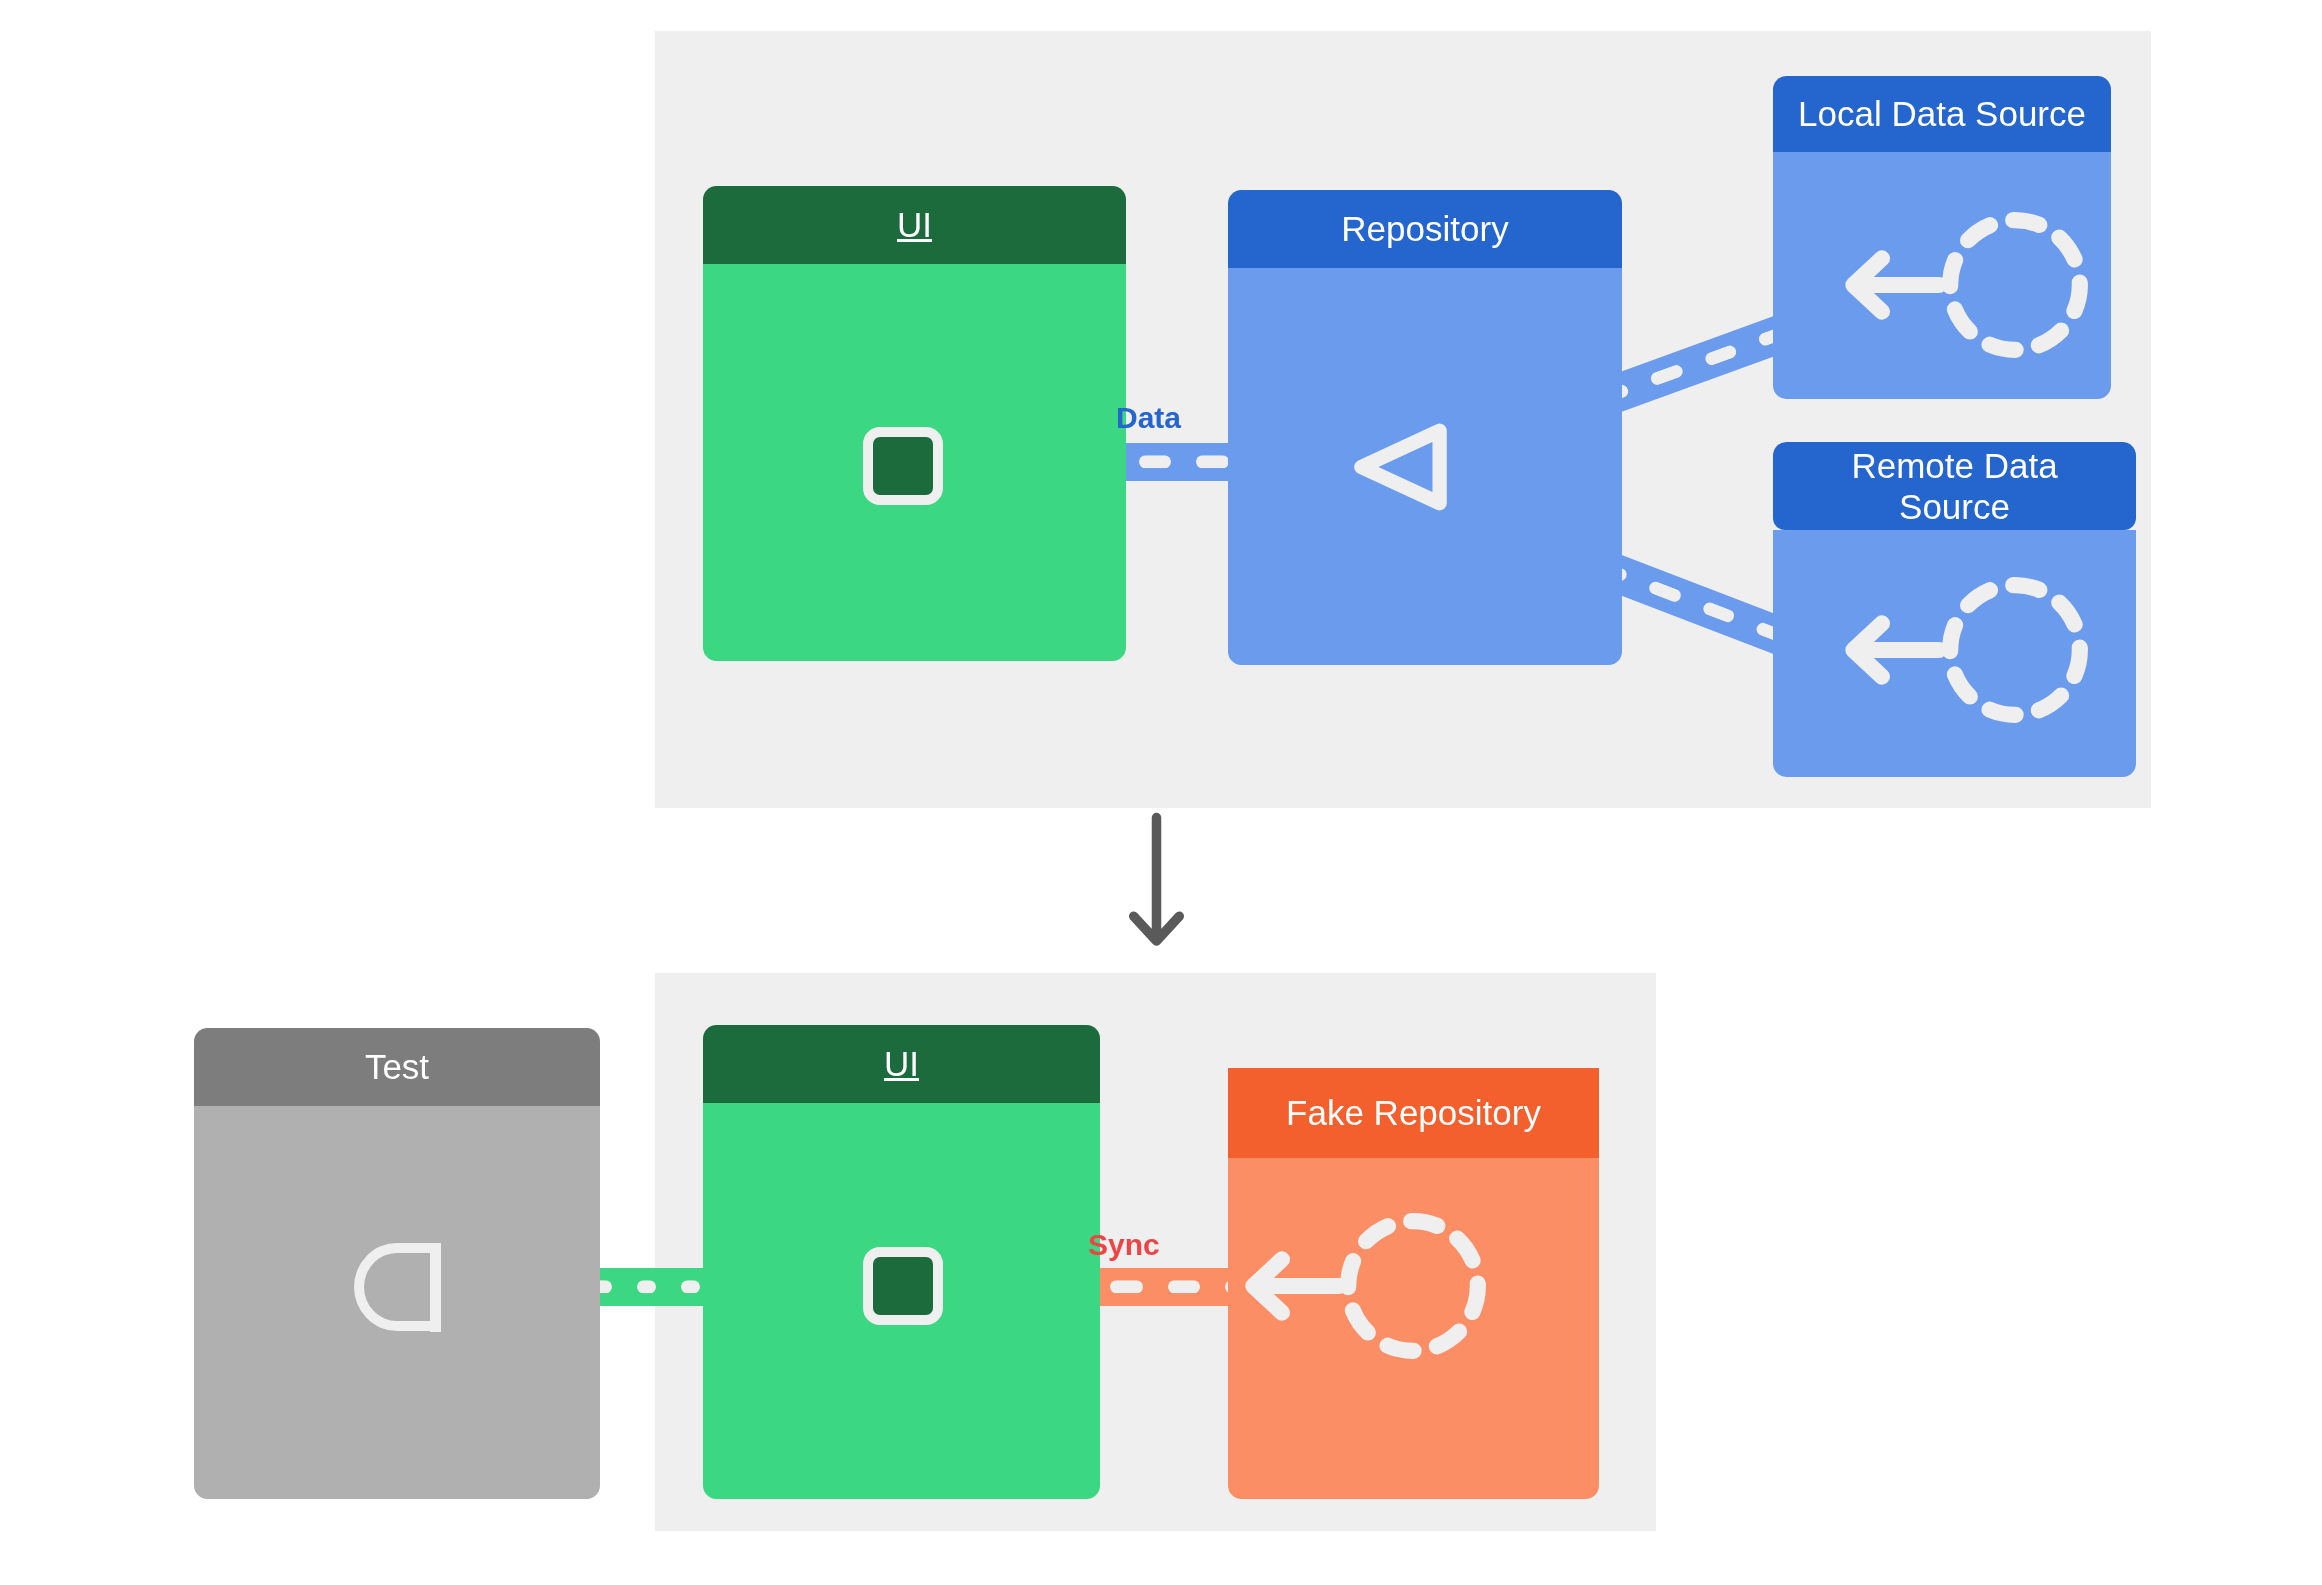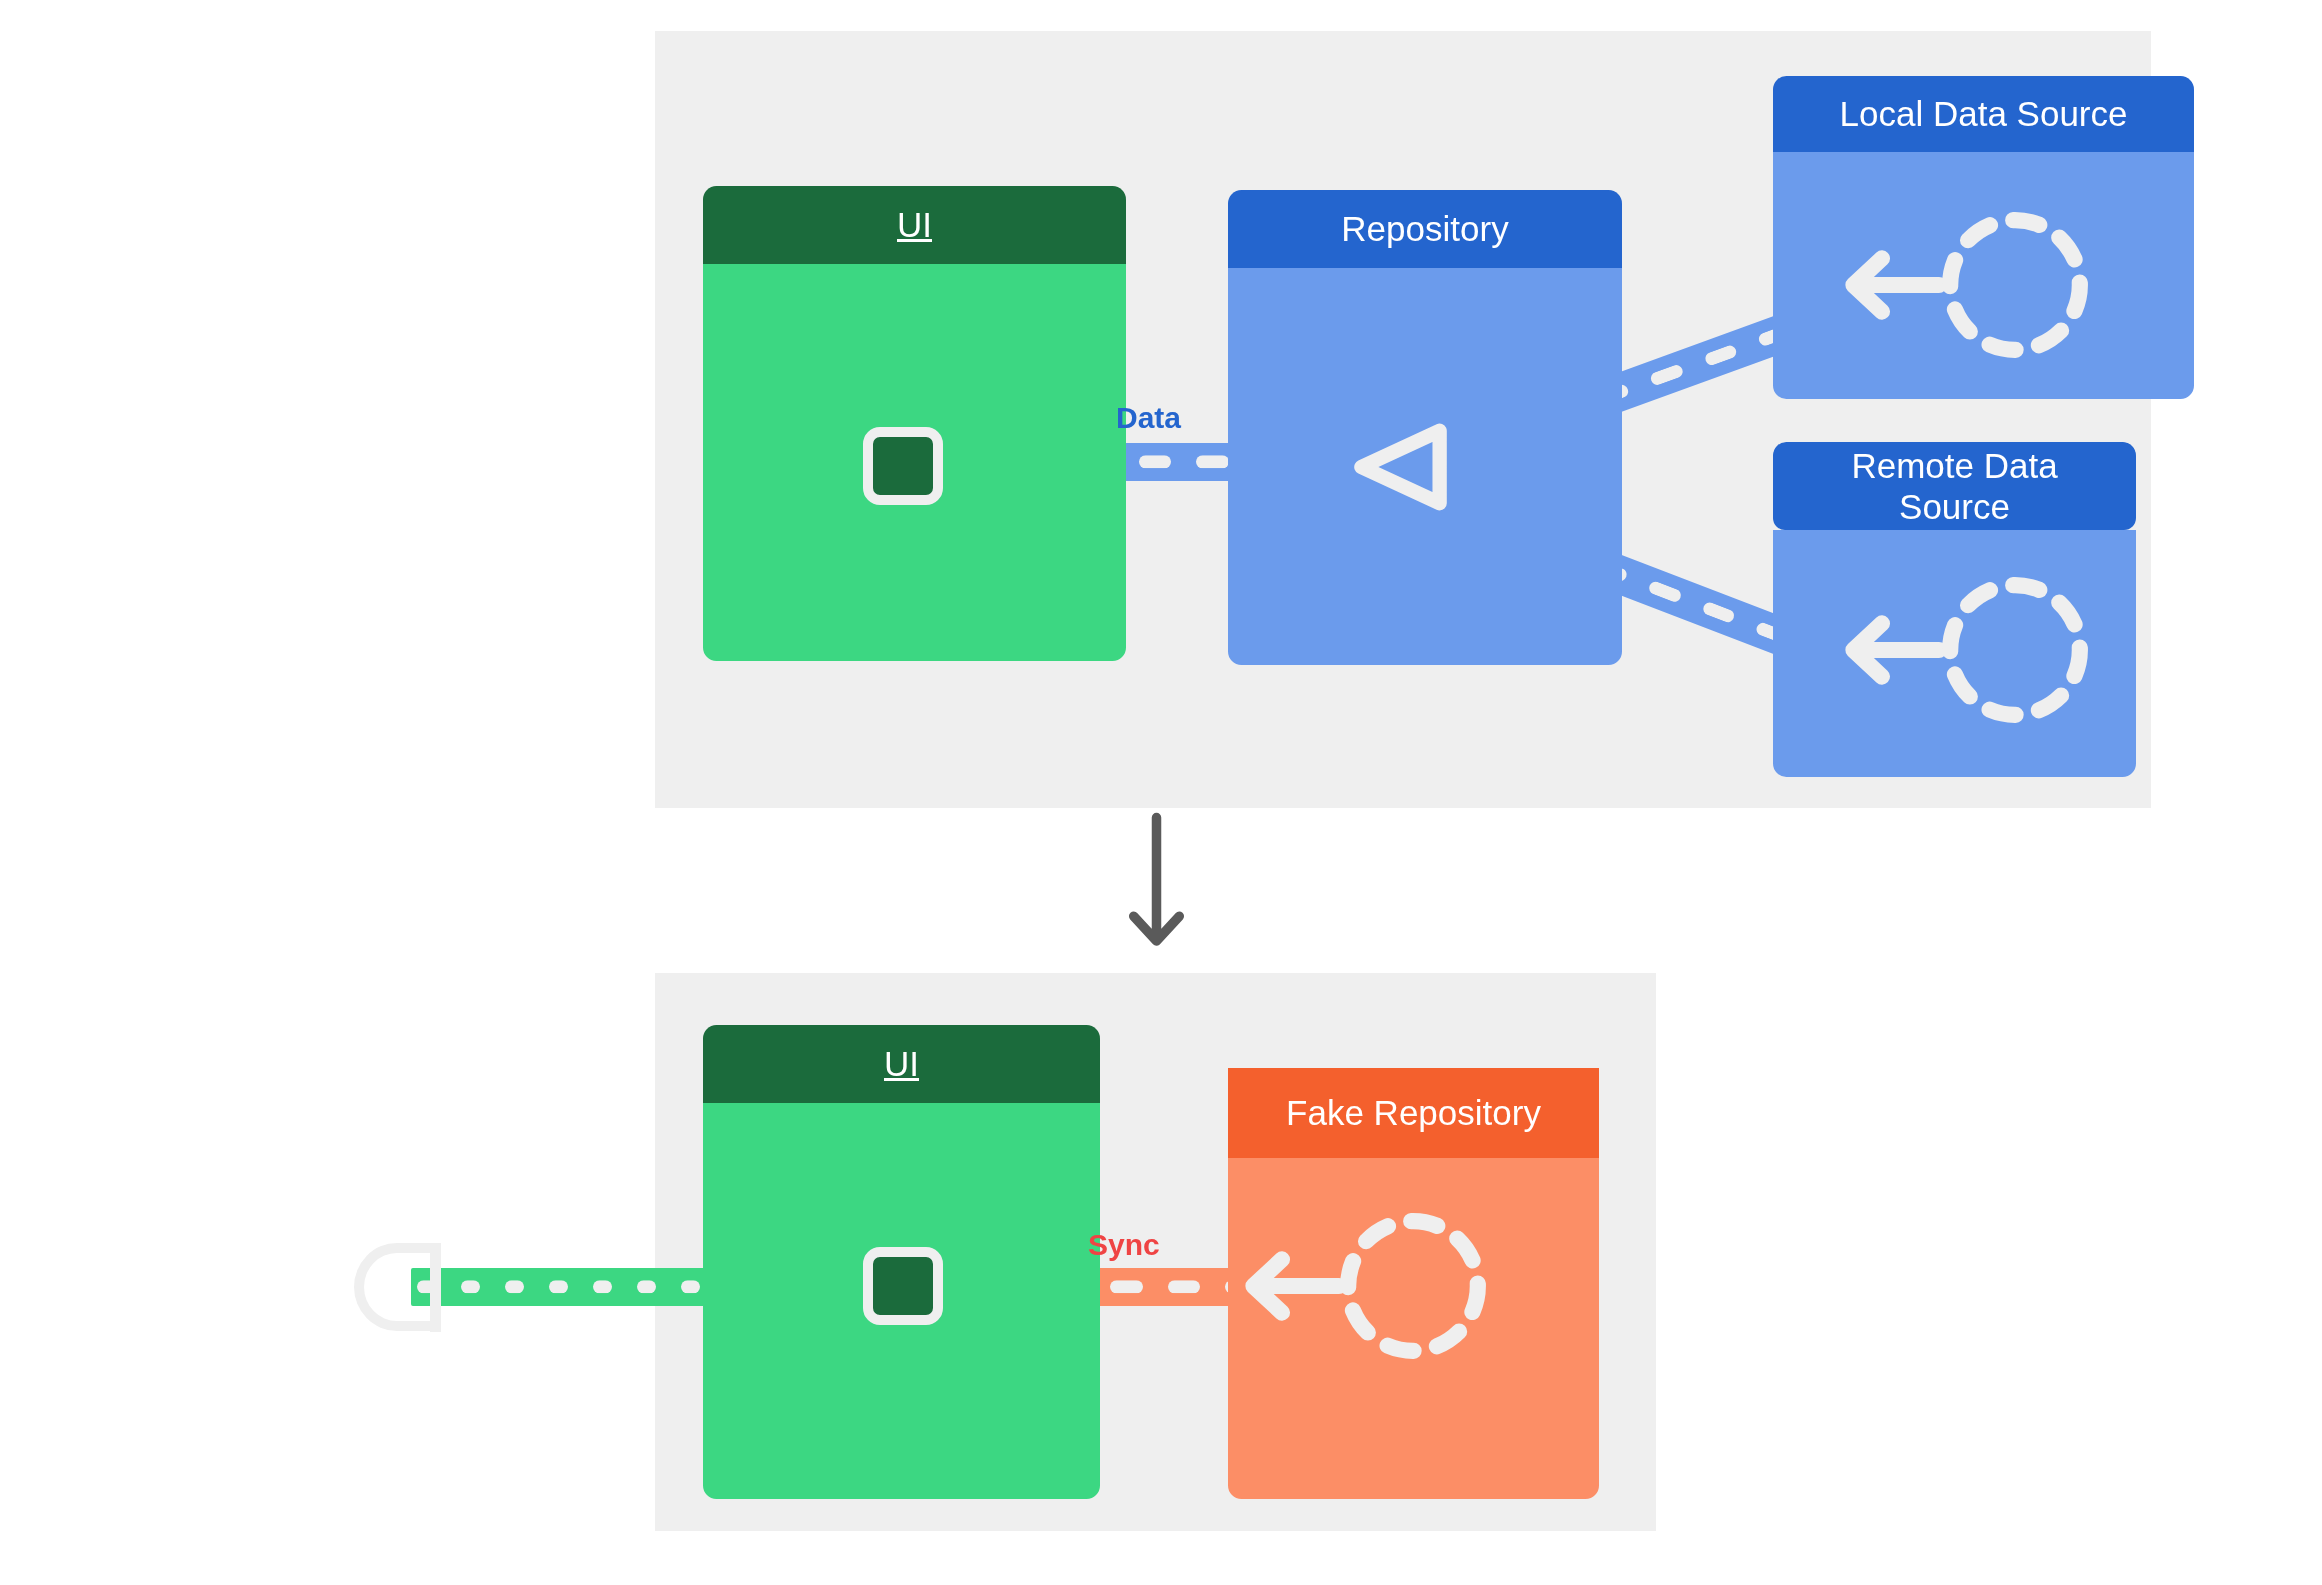--- a/index.html
+++ b/index.html
@@ -193,21 +193,21 @@
     <div class="node-header" style="height:78px;">Repository</div>
     <div class="node-body"></div>
   </div>
 
   <div class="icon" style="left:1348px; top:421px; width:105px; height:92px;">
     <svg width="105" height="92" viewBox="0 0 110 96">
       <path d="M96 10 L96 86 L14 48 Z" fill="none" stroke="#efefef" stroke-width="15" stroke-linejoin="round" stroke-linecap="round"></path>
     </svg>
   </div>
 
-  <div class="node theme-blue" style="left:1773px; top:76px; width:421px; height:323px;">
+  <div class="node theme-blue" style="left:1773px; top:76px; width:338px; height:323px;">
     <div class="node-header" style="height:76px;">Local Data Source</div>
     <div class="node-body"></div>
   </div>
 
   <div class="icon" style="left:1838px; top:247px; width:105px; height:76px;">
     <svg width="105" height="76" viewBox="0 0 110 80">
       <path d="M106 40 L16 40 M46 12 L16 40 L46 68" fill="none" stroke="#efefef" stroke-width="17" stroke-linecap="round" stroke-linejoin="round"></path>
     </svg>
   </div>
   <div class="icon" style="left:1933px; top:203px; width:164px; height:164px;">
@@ -264,20 +264,24 @@
       <i></i>
         <i></i>
         <i></i>
         <i></i>
         <i></i>
         <i></i>
         <i></i>
     </div>
   </div>
 
+  <div class="node theme-gray" style="left:194px; top:1028px; width:406px; height:471px;">
+    <div class="node-header" style="height:78px;">Test</div>
+    <div class="node-body"></div>
+  </div>
 
   <div class="icon plug-socket" style="left:354px; top:1243px; width:86px; height:88px;"></div>
 
   <div class="node theme-green" style="left:703px; top:1025px; width:397px; height:474px;">
     <div class="node-header" style="height:78px;">UI</div>
     <div class="node-body"></div>
   </div>
 
   <div class="icon plug-square" style="left:863px; top:1247px; width:80px; height:78px;"></div>
 

